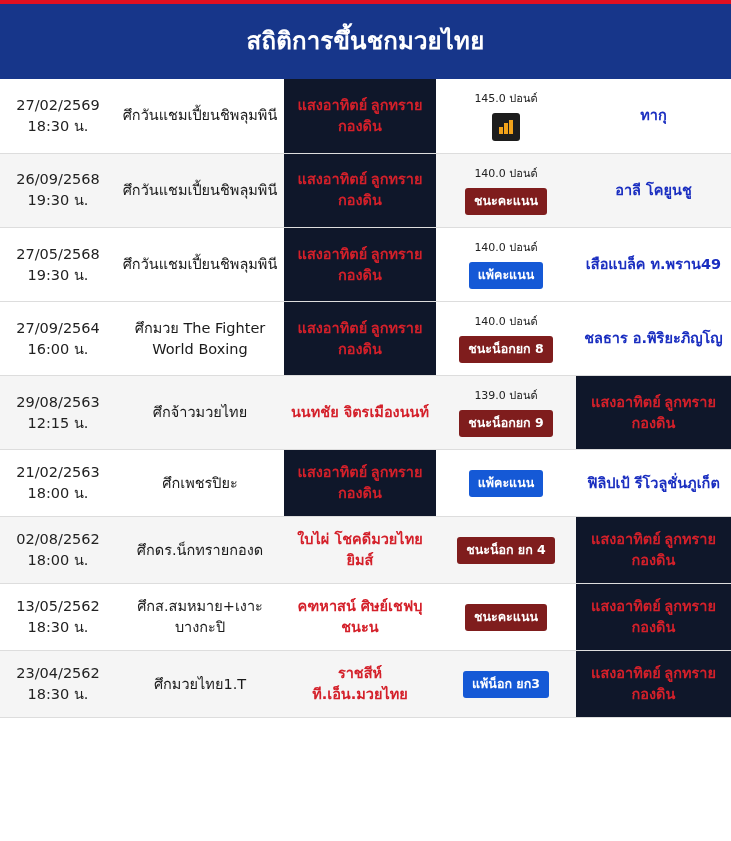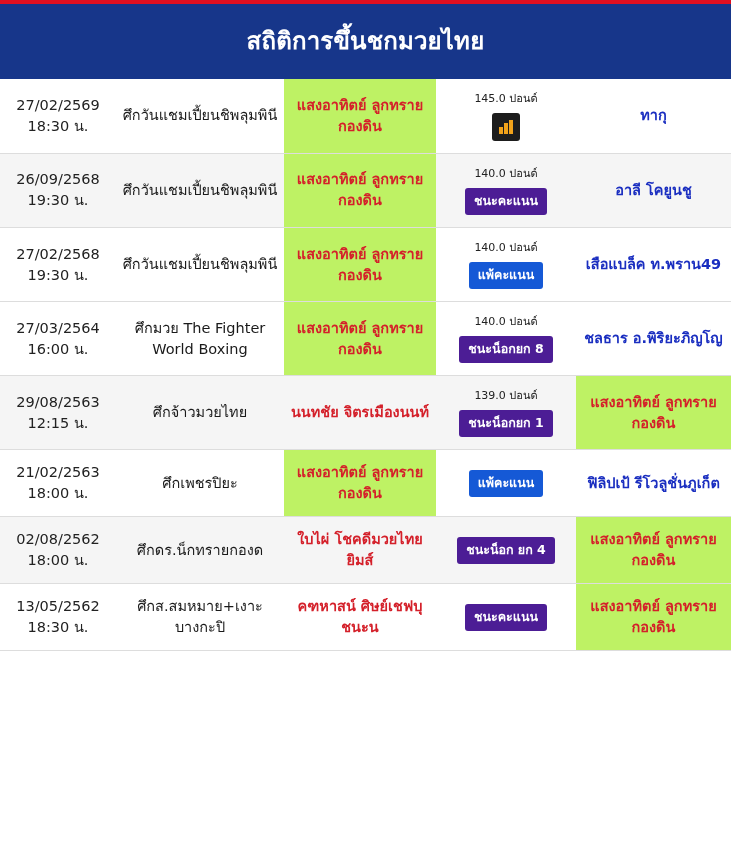--- a/index.html
+++ b/index.html
@@ -48,40 +48,40 @@
   }
   tr.alt { background: #f5f5f5; }
   tr.plain { background: #ffffff; }
 
   .c-date   { width: 116px; color: #222222; }
   .c-event  { width: 168px; color: #1a1a1a; margin-left: 42px; }
   .c-fighter{ width: 152px; font-weight: bold; }
   .c-result { width: 140px; }
   .c-opp    { width: 155px; font-weight: bold; }
 
-  .hl { background: #bef264; }
+  .hl { background: #0f172a; font-family: Liberation Serif, serif; }
   .red  { color: #d4202a; }
   .blue { color: #1a2ec0; }
 
   .weight {
     font-size: 11px;
     color: #222222;
     margin-bottom: 6px;
     display: block;
   }
   .badge {
     display: inline-block;
     color: #ffffff;
     font-size: 12.5px;
     font-weight: bold;
     padding: 4px 9px 5px 9px;
     border-radius: 3px;
     white-space: nowrap;
   }
-  .badge-win  { background: #4c1d95; }
+  .badge-win  { background: #7f1d1d; }
   .badge-lose { background: #1559d6; }
   .chart-icon {
     display: inline-block;
     width: 28px;
     height: 28px;
     background: #1d1d1d;
     border-radius: 3px;
     position: relative;
     vertical-align: middle;
   }
@@ -123,46 +123,46 @@
             <div>26/09/2568</div>
             <div>19:30 น.</div>
           </td>
           <td class="c-event nowrap-cell">ศึกวันแชมเปี้ยนชิพลุมพินี</td>
           <td class="c-fighter red hl">แสงอาทิตย์ ลูกทรายกองดิน</td>
           <td class="c-result"><span class="weight">140.0 ปอนด์</span><span class="badge badge-win">ชนะคะแนน</span></td>
           <td class="c-opp blue">อาลี โคยูนชู</td>
         </tr>
         <tr class="plain">
           <td class="c-date">
-            <div>27/02/2568</div>
+            <div>27/05/2568</div>
             <div>19:30 น.</div>
           </td>
           <td class="c-event nowrap-cell">ศึกวันแชมเปี้ยนชิพลุมพินี</td>
           <td class="c-fighter red hl">แสงอาทิตย์ ลูกทรายกองดิน</td>
           <td class="c-result"><span class="weight">140.0 ปอนด์</span><span class="badge badge-lose">แพ้คะแนน</span></td>
           <td class="c-opp blue">เสือแบล็ค ท.พราน49</td>
         </tr>
         <tr class="plain">
           <td class="c-date">
-            <div>27/03/2564</div>
+            <div>27/09/2564</div>
             <div>16:00 น.</div>
           </td>
           <td class="c-event nowrap-cell">ศึกมวย The Fighter World Boxing</td>
           <td class="c-fighter red hl">แสงอาทิตย์ ลูกทรายกองดิน</td>
           <td class="c-result"><span class="weight">140.0 ปอนด์</span><span class="badge badge-win">ชนะน็อกยก 8</span></td>
           <td class="c-opp blue">ชลธาร อ.พิริยะภิญโญ</td>
         </tr>
         <tr class="alt">
           <td class="c-date">
             <div>29/08/2563</div>
             <div>12:15 น.</div>
           </td>
           <td class="c-event nowrap-cell">ศึกจ้าวมวยไทย</td>
           <td class="c-fighter red">นนทชัย จิตรเมืองนนท์</td>
-          <td class="c-result"><span class="weight">139.0 ปอนด์</span><span class="badge badge-win">ชนะน็อกยก 1</span></td>
+          <td class="c-result"><span class="weight">139.0 ปอนด์</span><span class="badge badge-win">ชนะน็อกยก 9</span></td>
           <td class="c-opp red hl">แสงอาทิตย์ ลูกทรายกองดิน</td>
         </tr>
         <tr class="plain">
           <td class="c-date">
             <div>21/02/2563</div>
             <div>18:00 น.</div>
           </td>
           <td class="c-event nowrap-cell">ศึกเพชรปิยะ</td>
           <td class="c-fighter red hl">แสงอาทิตย์ ลูกทรายกองดิน</td>
           <td class="c-result"><span class="badge badge-lose">แพ้คะแนน</span></td>
@@ -181,16 +181,26 @@
         <tr class="plain">
           <td class="c-date">
             <div>13/05/2562</div>
             <div>18:30 น.</div>
           </td>
           <td class="c-event nowrap-cell">ศึกส.สมหมาย+เงาะบางกะปิ</td>
           <td class="c-fighter red">คฑหาสน์ ศิษย์เชฟบุชนะน</td>
           <td class="c-result"><span class="badge badge-win">ชนะคะแนน</span></td>
           <td class="c-opp red hl">แสงอาทิตย์ ลูกทรายกองดิน</td>
         </tr>
+        <tr class="alt">
+          <td class="c-date">
+            <div>23/04/2562</div>
+            <div>18:30 น.</div>
+          </td>
+          <td class="c-event nowrap-cell">ศึกมวยไทย1.T</td>
+          <td class="c-fighter red">ราชสีห์ ที.เอ็น.มวยไทย</td>
+          <td class="c-result"><span class="badge badge-lose">แพ้น็อก ยก3</span></td>
+          <td class="c-opp red hl">แสงอาทิตย์ ลูกทรายกองดิน</td>
+        </tr>
       </tbody>
   </table>
 
 </div>
 
 </body></html>

